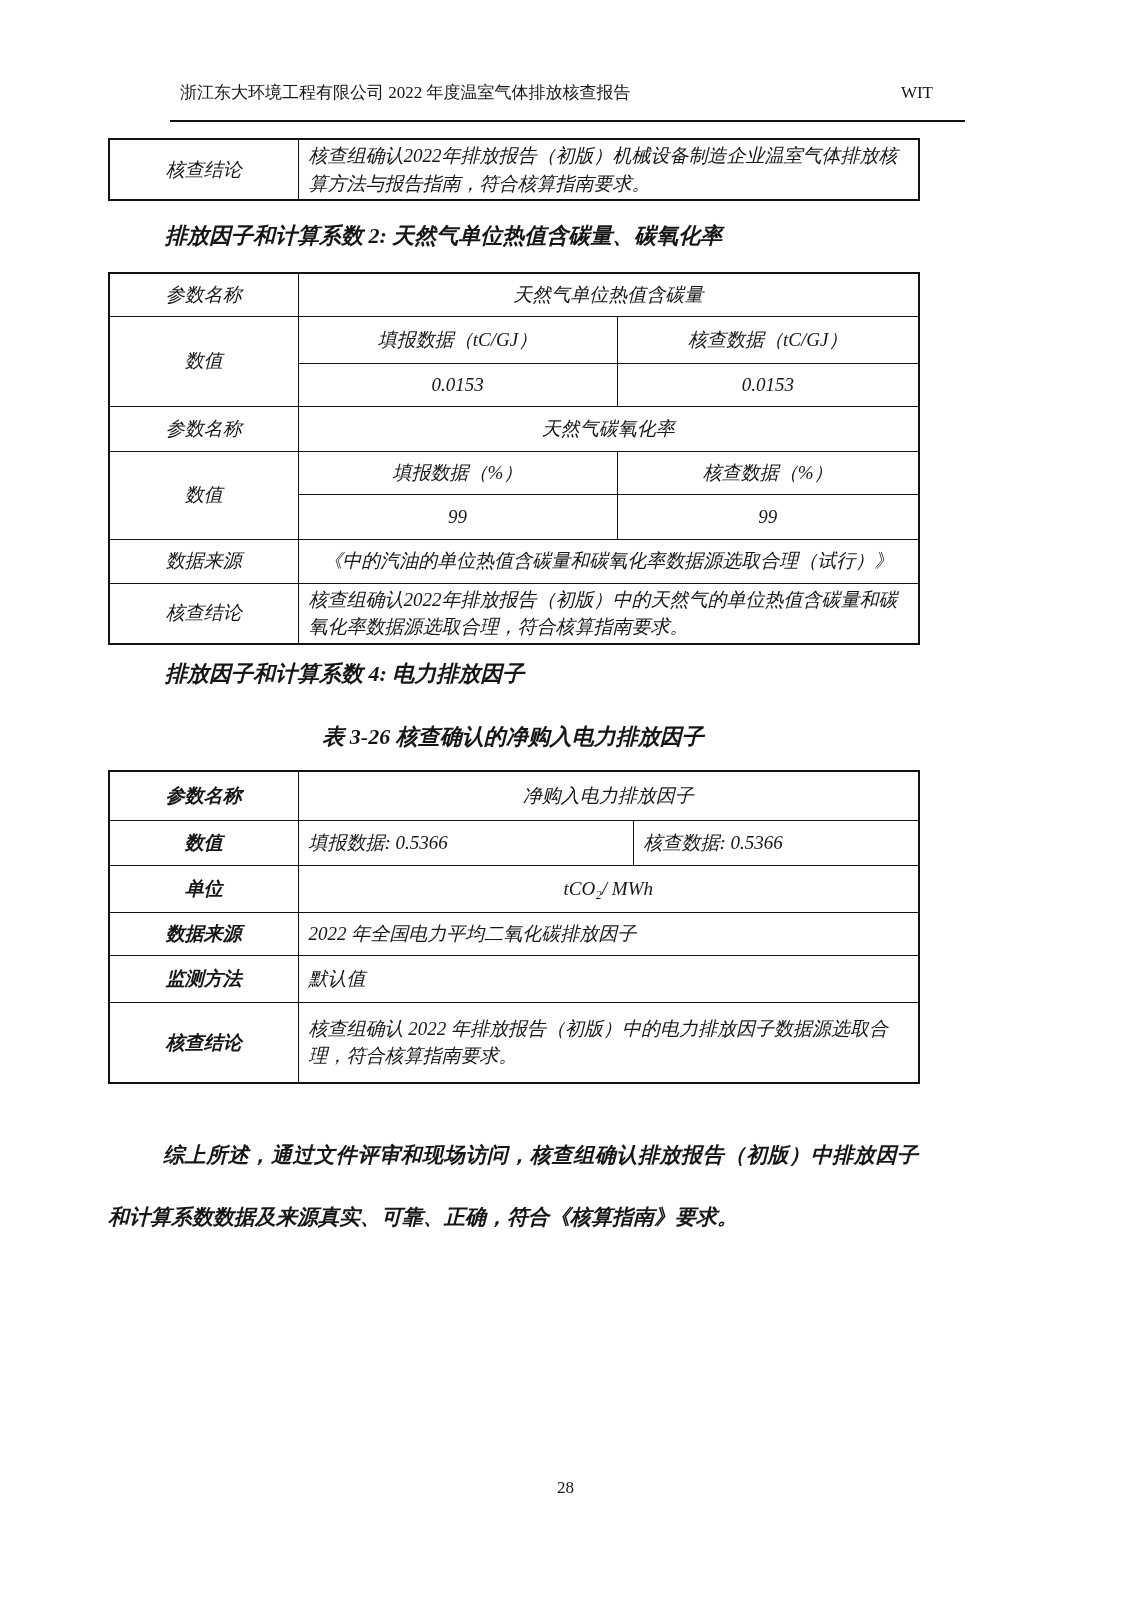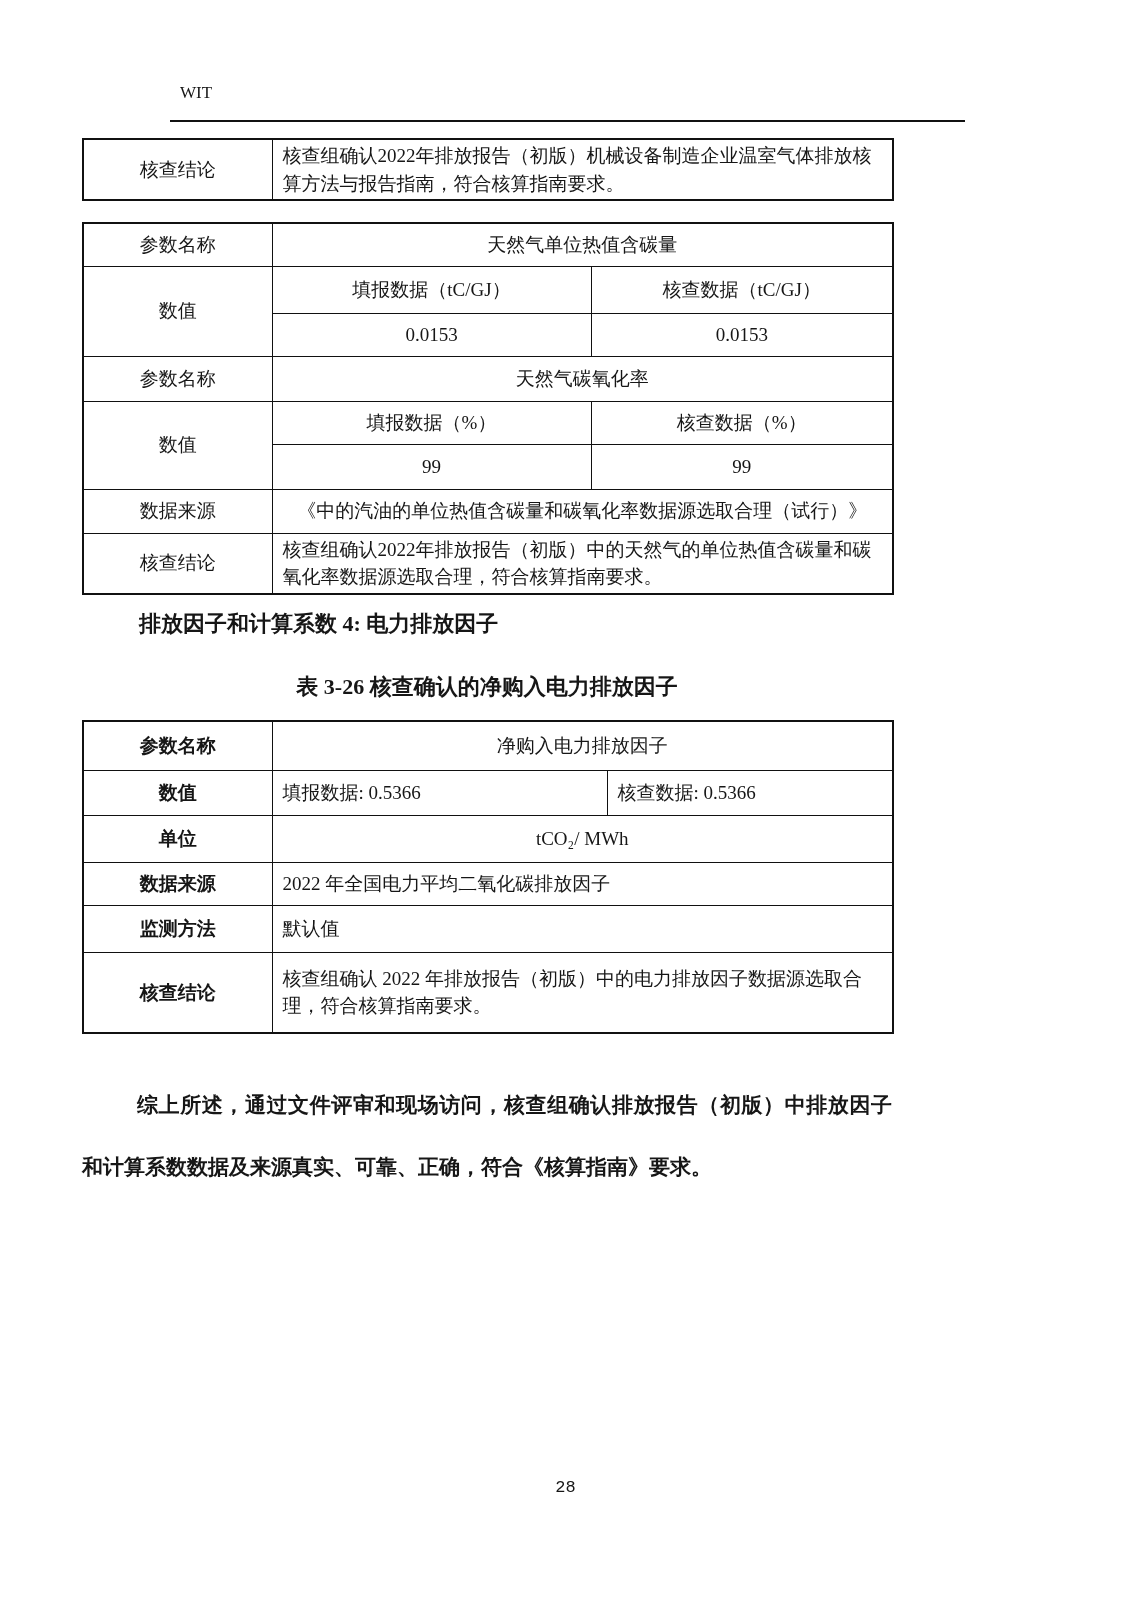--- a/index.html
+++ b/index.html
@@ -16,21 +16,21 @@
     display: flex; justify-content: space-between; align-items: flex-end;
     padding: 82px 198px 0 180px;
     font-size: 17px; line-height: 22px;
   }
   .header-rule {
     margin: 16px 0 0 170px;
     width: 795px; height: 0;
     border-top: 2px solid #111;
   }
 
-  .content { margin-left: 82px; width: 810px; }
+  .content { margin-left: 108px; width: 810px; font-style: italic; }
 
   .doc-table {
     border-collapse: collapse; table-layout: fixed;
     width: 810px; border: 2.5px solid #111;
   }
   .doc-table td {
     border: 1.5px solid #111;
     font-size: 19px; line-height: 1.45;
     text-align: center; vertical-align: middle;
     padding: 2px 10px;
@@ -81,48 +81,49 @@
     font-size: 21px; font-weight: bold;
     line-height: 62px;
     text-align: justify;
     text-indent: 55px;
   }
 
   .page-number {
     position: absolute; top: 1478px; left: 0;
     width: 1131px; text-align: center;
     font-size: 17px;
-    font-family: Liberation Mono, monospace;
   }
 </style>
 </head>
 <body>
 
 <div class="page">
 
   <div class="header">
+    <span>浙江东大环境工程有限公司 2022 年度温室气体排放核查报告</span>
     <span>WIT</span>
   </div>
   <div class="header-rule"></div>
 
   <div class="content">
 
     <table class="doc-table frag">
       <colgroup>
           <col class="c1">
           <col class="c2">
         </colgroup>
       <tbody>
           <tr>
         <td>核查结论</td>
         <td class="left">核查组确认2022年排放报告（初版）机械设备制造企业温室气体排放核算方法与报告指南，符合核算指南要求。</td>
       </tr>
     </tbody>
       </table>
 
+    <div class="section-heading">排放因子和计算系数 2: 天然气单位热值含碳量、碳氧化率</div>
 
     <table class="doc-table t22">
       <colgroup>
           <col class="c1">
           <col class="c2">
           <col class="c3">
         </colgroup>
       <tbody>
           <tr>
         <td>参数名称</td>

